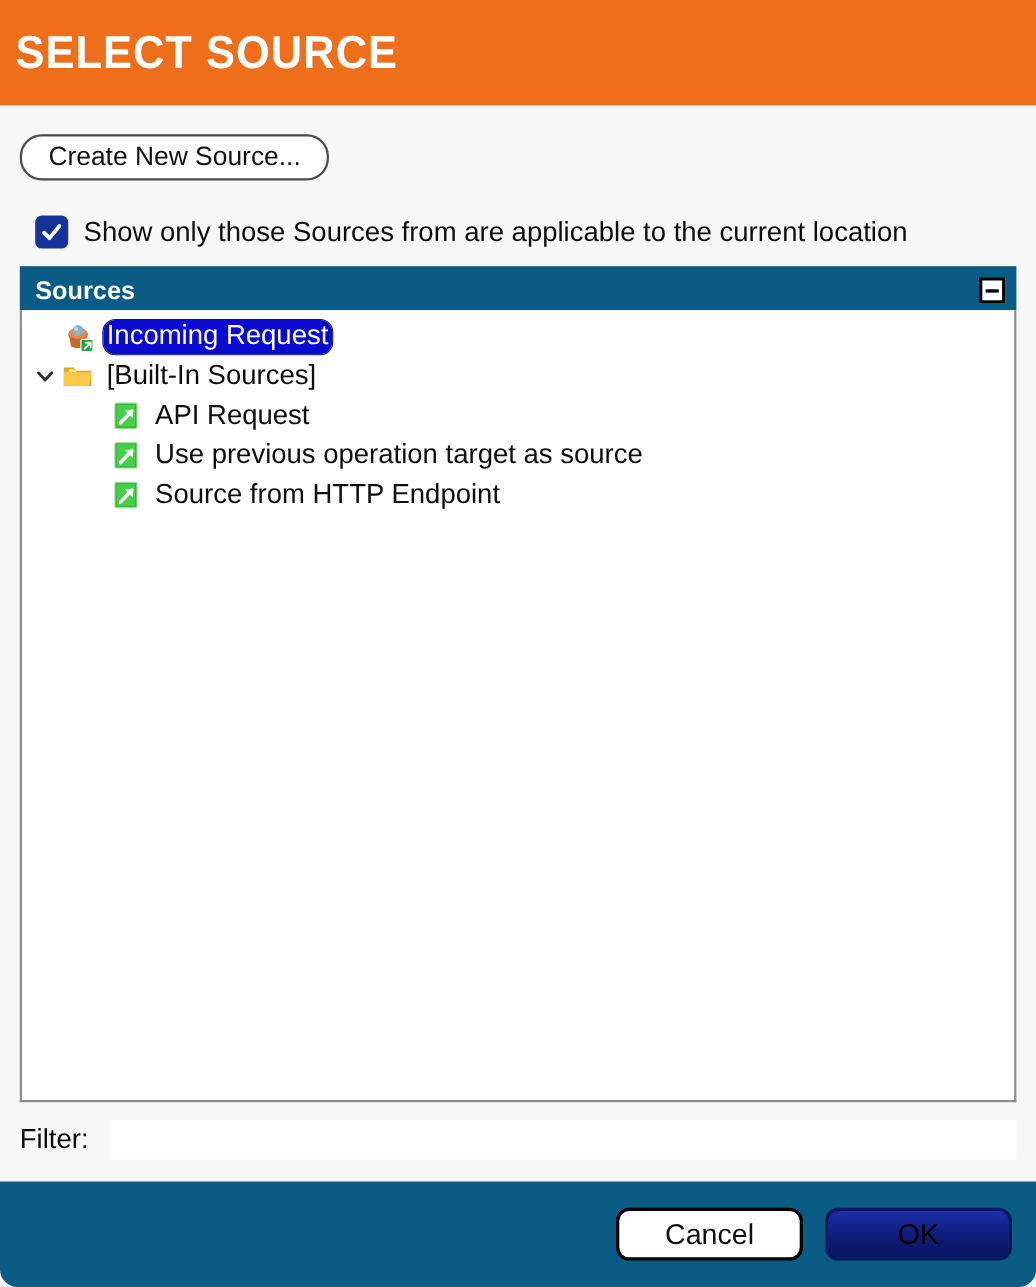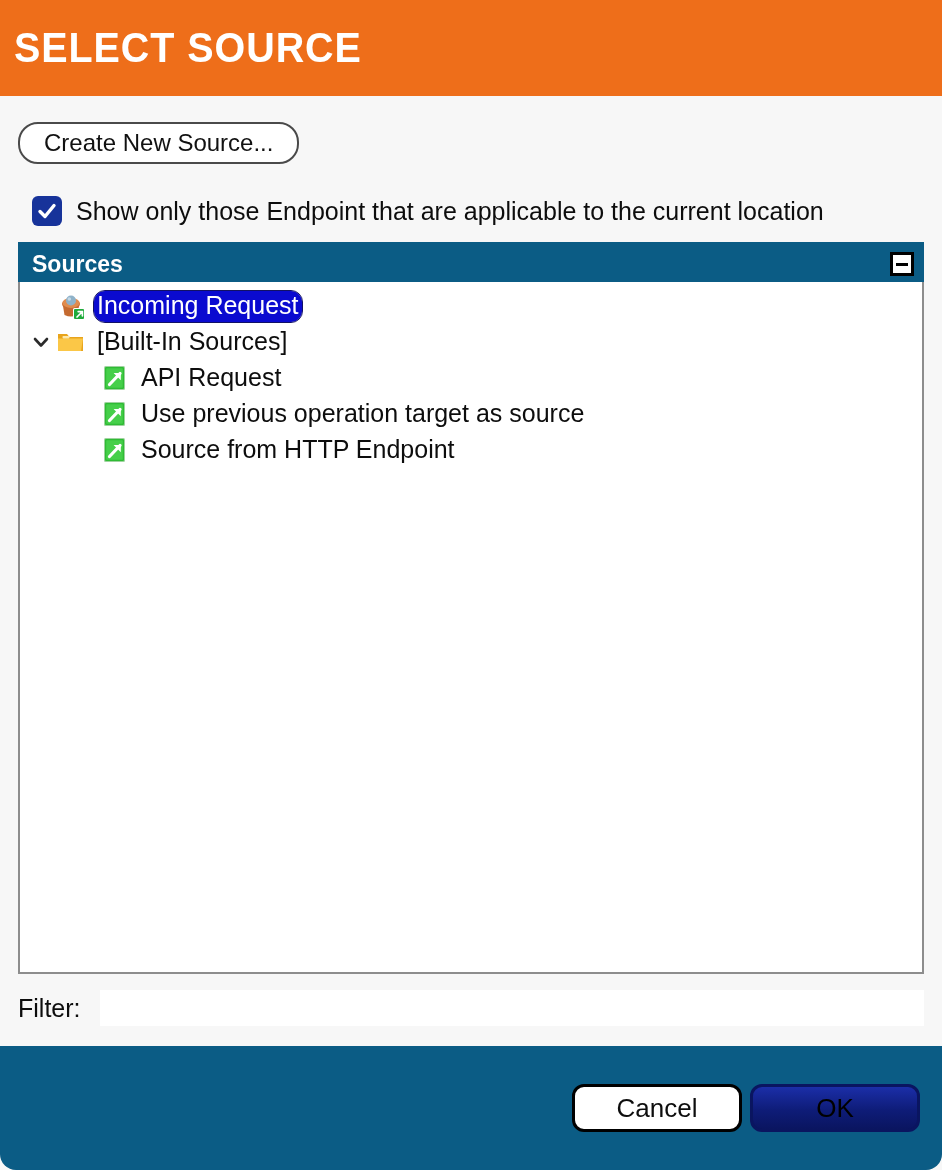--- a/index.html
+++ b/index.html
@@ -183,25 +183,25 @@
     outline: none;
     font-size: 22px;
     padding: 0 8px;
     color: #111111;
     font-family: "Liberation Sans", sans-serif;
   }
 
   
   .footer {
     flex: 0 0 auto;
-    height: 124px;
+    height: 96px;
     background: #0b5c85;
     border-radius: 0 0 16px 16px;
     display: flex; align-items: center; justify-content: flex-end;
-    gap: 8px;
+    gap: 20px;
     padding: 0 22px;
   }
   .footer-btn {
     height: 48px;
     min-width: 170px;
     display: inline-flex; align-items: center; justify-content: center;
     font-size: 26px;
     border-radius: 12px;
     cursor: pointer;
     font-family: "Liberation Sans", sans-serif;
@@ -233,21 +233,21 @@
     </div>
 
     <div class="check-row">
       <div class="checkbox">
         <span>
           <svg width="22" height="22" viewBox="0 0 22 22" aria-hidden="true">
             <path d="M4 11.5 L9 16.5 L18 5.5" stroke="#ffffff" stroke-width="3.4" fill="none" stroke-linecap="round" stroke-linejoin="round"></path>
           </svg>
         </span>
       </div>
-      <div class="check-label">Show only those Endpoint that are applicable to the current location</div>
+      <div class="check-label">Show only those Sources from are applicable to the current location</div>
     </div>
 
     <div class="sources-header">
       <div class="hdr-text">Sources</div>
       <div class="collapse-btn">
         <div class="bar"></div>
       </div>
     </div>
 
     <div class="tree-panel">

